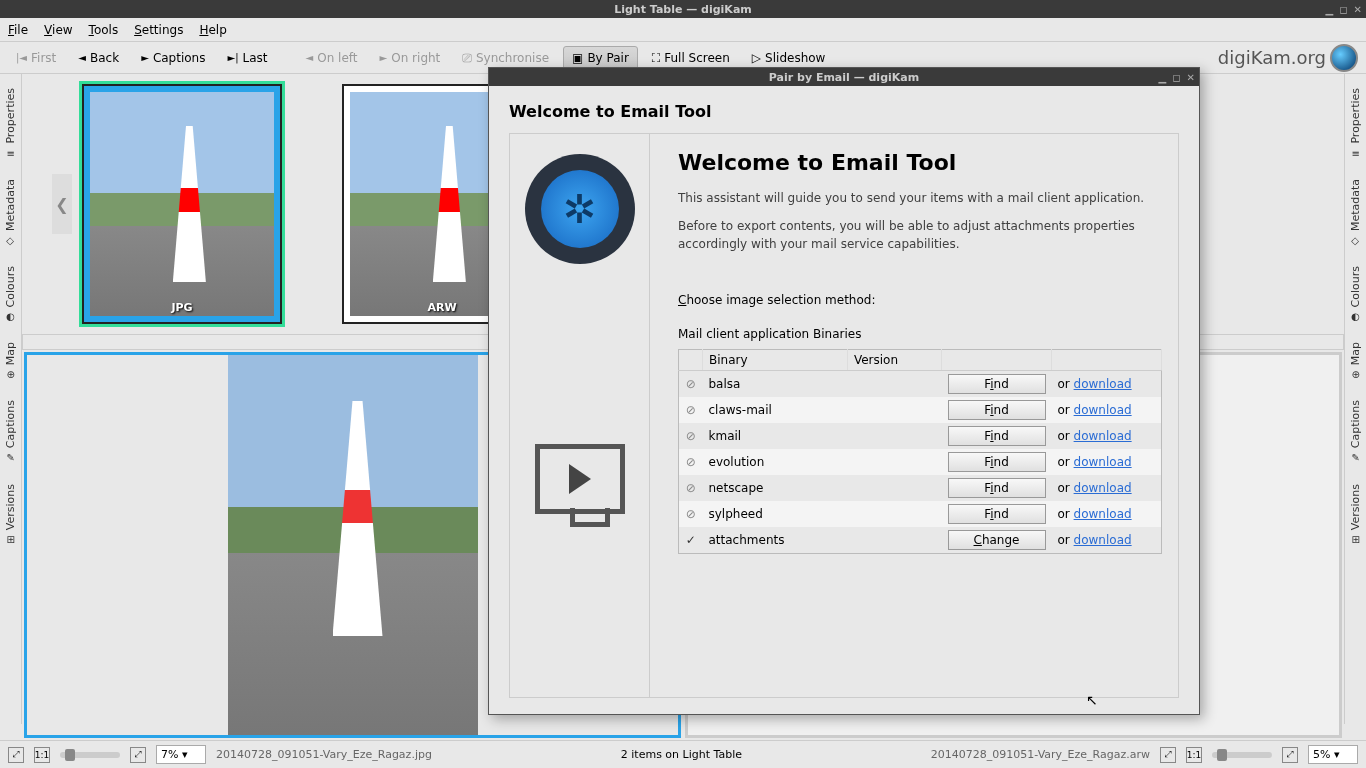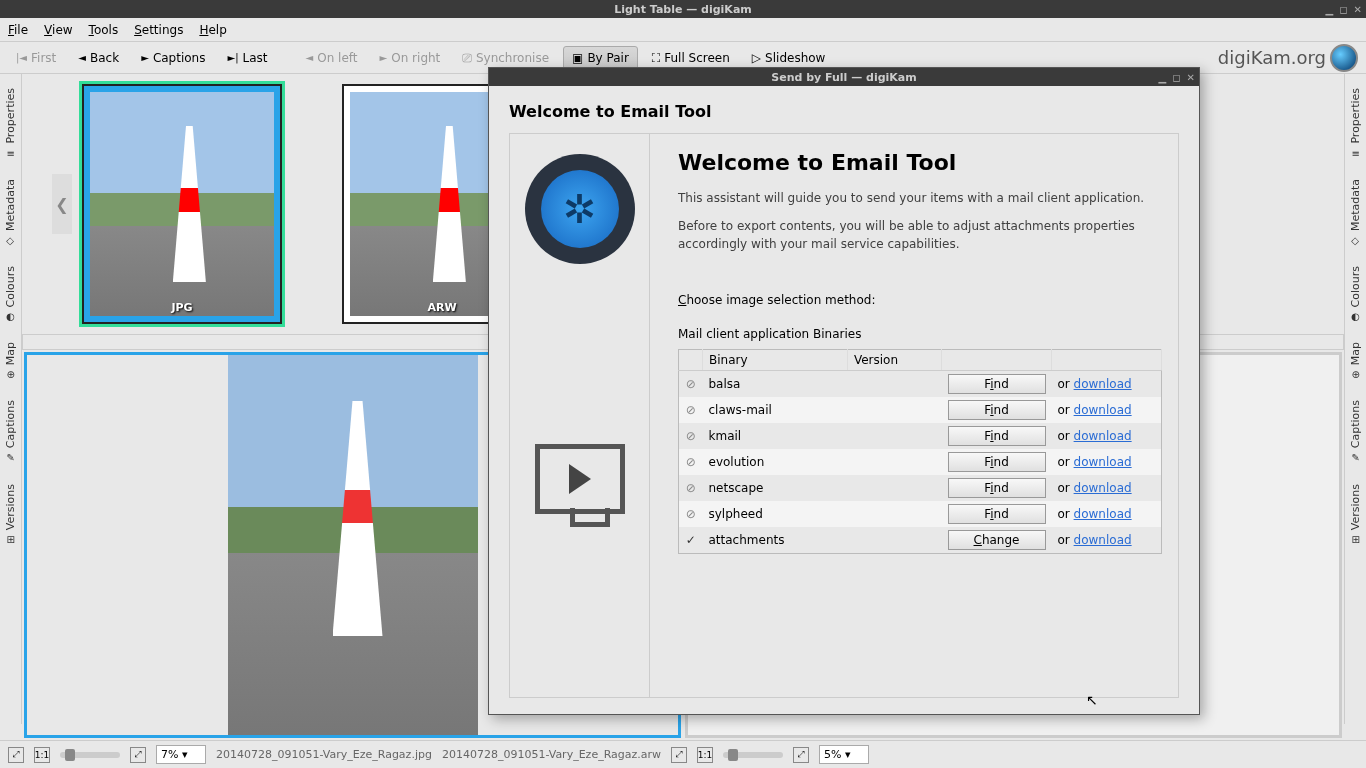--- a/index.html
+++ b/index.html
@@ -239,33 +239,34 @@
   </div>
 </div>
 
 <div class="statusbar">
   <span class="icon-btn">⤢</span>
   <span class="icon-btn">1:1</span>
   <div class="slider"></div>
   <span class="icon-btn">⤢</span>
   <span class="pct"><span>7%</span> ▾</span>
   <span class="hint">20140728_091051-Vary_Eze_Ragaz.jpg</span>
+  <span class="center">2 items on Light Table</span>
   <span class="hint">20140728_091051-Vary_Eze_Ragaz.arw</span>
   <div class="right-group">
     <span class="icon-btn">⤢</span>
     <span class="icon-btn">1:1</span>
     <div class="slider"></div>
     <span class="icon-btn">⤢</span>
     <span class="pct"><span>5%</span> ▾</span>
   </div>
 </div>
 
 <div class="dialog">
   <div class="dialog-titlebar">
-    <span>Send by Full — digiKam</span>
+    <span>Pair by Email — digiKam</span>
     <div class="win-controls">
       <span>▁</span>
       <span>◻</span>
       <span>✕</span>
     </div>
   </div>
   <div class="dialog-body">
     <div class="dialog-heading">Welcome to Email Tool</div>
     <div class="dialog-content">
       <div class="dialog-sidebar">

